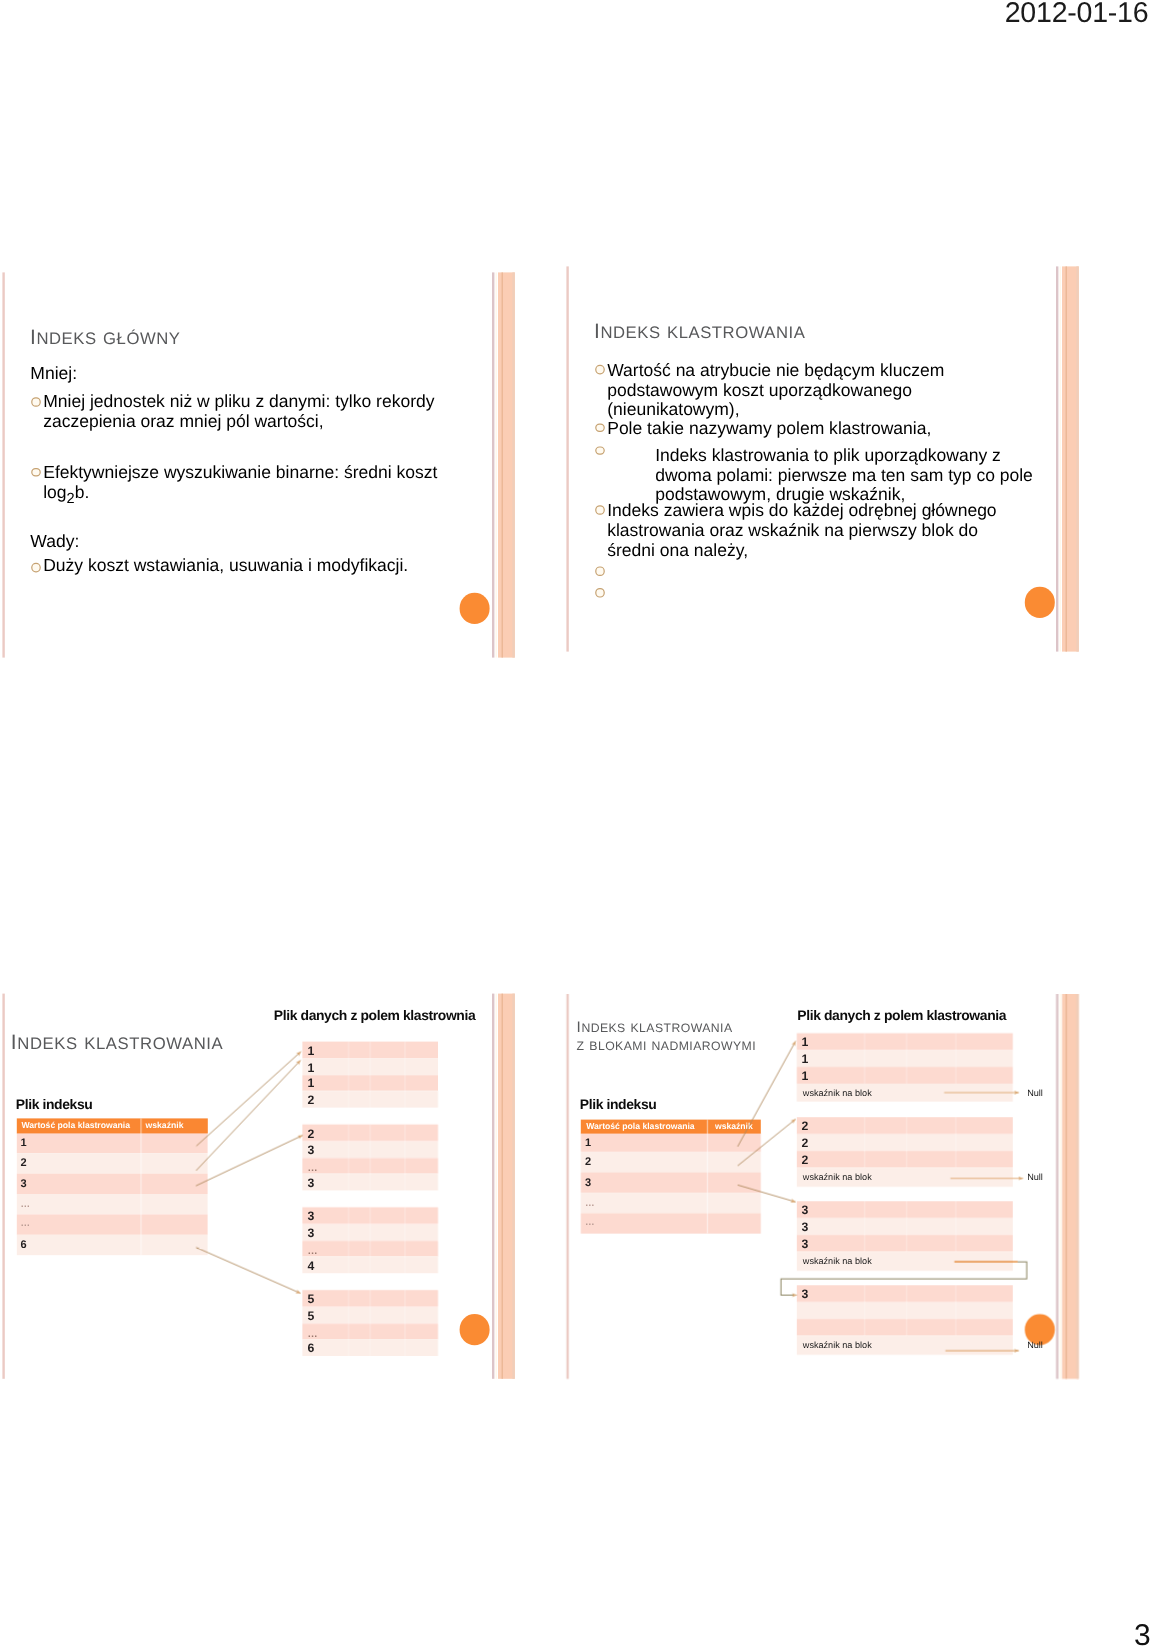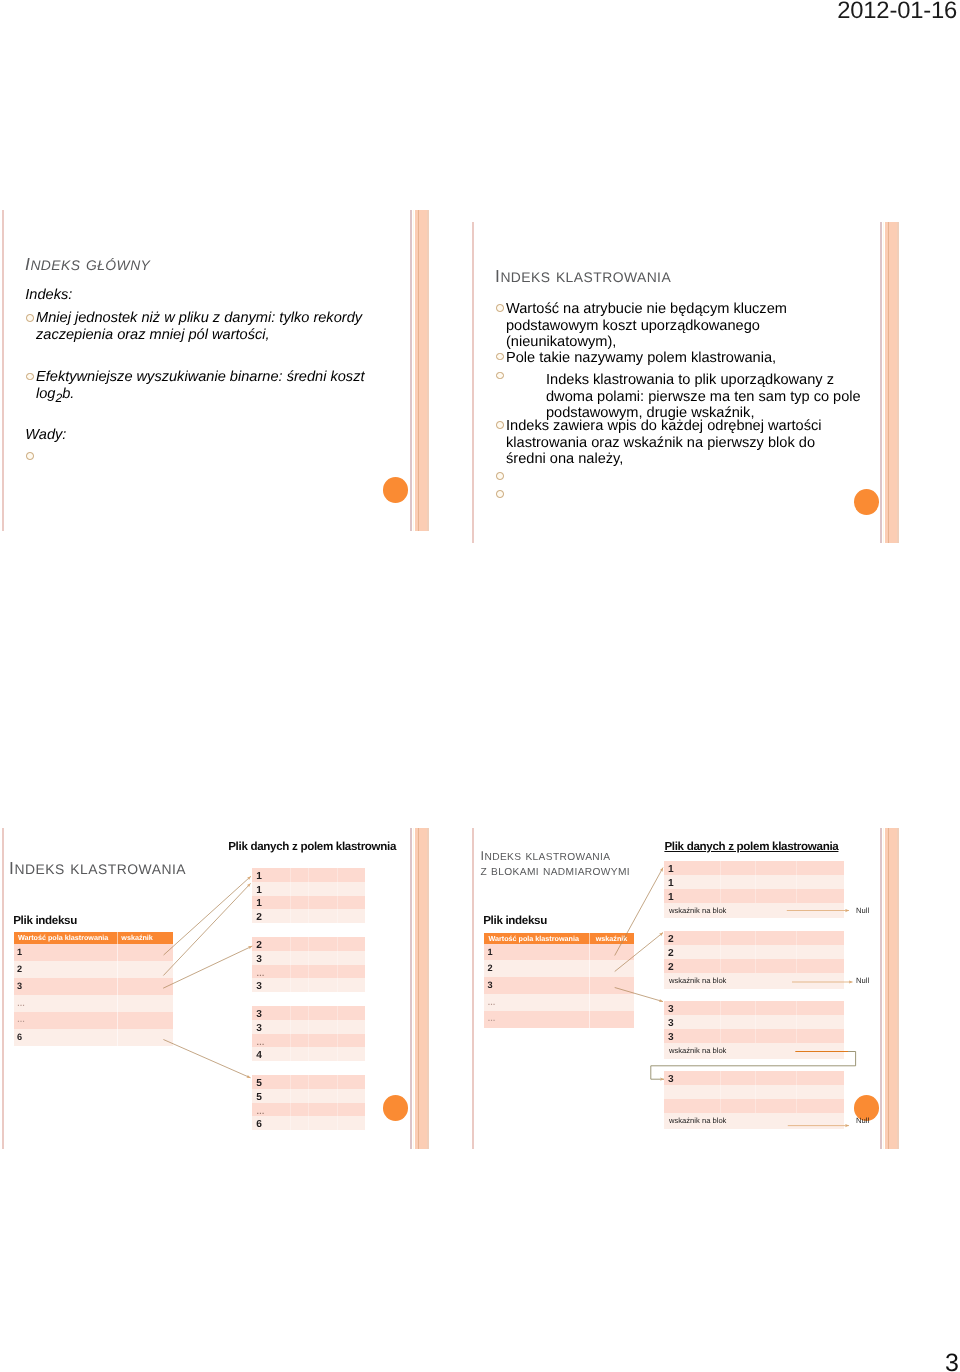--- a/index.html
+++ b/index.html
@@ -53,50 +53,51 @@
   .smtxt{position:absolute;color:#1a1a1a;font-size:7.6px;line-height:8px;
          white-space:nowrap;}
   svg.arrows{position:absolute;left:0;top:0;overflow:visible;}
 </style>
 </head>
 <body>
 
 <div class="abs" id="page-date">2012-01-16</div>
 <div class="abs" id="page-number">3</div>
 
-<div class="slide" id="s1" style="left:3px;top:210px;font-style:italic;">
+<div class="slide" id="s1" style="left:3px;top:227px;">
   <div class="leftrule"></div>
   <div class="deco">
     <div class="st" style="left:407.3px;width:1.8px;background:#dcc4c8;"></div>
     <div class="st" style="left:409.5px;width:1.9px;background:#fff8e8;"></div>
     <div class="st" style="left:411.8px;width:14px;background:#fbcdb4;"></div>
     <div class="st" style="left:414.5px;width:1px;background:#e8b391;"></div>
     <div class="st" style="left:424.2px;width:1.6px;background:#f0ceb9;"></div>
   </div>
   <div class="dot" style="left:379.5px;top:267px;width:25.5px;height:26px;"></div>
 
   <div class="sl-title" style="left:22px;top:45px;">I<span class="sc">NDEKS</span> <span class="sc">GŁÓWNY</span></div>
 
-  <div class="plain" style="left:22.3px;top:76.5px;">Indeks:</div>
+  <div class="plain" style="left:22.3px;top:76.5px;">Mniej:</div>
 
   <div class="bullet" style="left:23px;top:104px;"></div>
   <div class="body-txt" style="left:33px;top:100px;width:370px;">
     <span>Mniej jednostek niż w pliku z danymi: tylko rekordy</span><br>
     <span>zaczepienia oraz mniej pól wartości,</span>
   </div>
 
   <div class="bullet" style="left:23px;top:162.5px;"></div>
   <div class="body-txt" style="left:33px;top:159px;width:370px;">
     <span>Efektywniejsze wyszukiwanie binarne: średni koszt</span><br>
     <span class="logsub">log<sub>2</sub>b.</span>
   </div>
 
   <div class="plain" style="left:22.3px;top:217px;">Wady:</div>
 
   <div class="bullet" style="left:23px;top:242px;"></div>
+  <div class="body-txt" style="left:33px;top:237px;width:370px;">Duży koszt wstawiania, usuwania i modyfikacji.</div>
 </div>
 
 <div class="slide" id="s2" style="left:473px;top:222px;">
   <div class="leftrule"></div>
   <div class="deco">
     <div class="st" style="left:407.3px;width:1.8px;background:#dcc4c8;"></div>
     <div class="st" style="left:409.5px;width:1.9px;background:#fff8e8;"></div>
     <div class="st" style="left:411.8px;width:14px;background:#fbcdb4;"></div>
     <div class="st" style="left:414.5px;width:1px;background:#e8b391;"></div>
     <div class="st" style="left:424.2px;width:1.6px;background:#f0ceb9;"></div>
@@ -117,21 +118,21 @@
 
   <div class="bullet" style="left:23px;top:149.5px;"></div>
   <div class="body-txt" style="left:33px;top:150px;width:380px;margin-left:40px;">
     <span>Indeks klastrowania to plik uporządkowany z</span><br>
     <span>dwoma polami: pierwsze ma ten sam typ co pole</span><br>
     <span>podstawowym, drugie wskaźnik,</span>
   </div>
 
   <div class="bullet" style="left:23px;top:199px;"></div>
   <div class="body-txt" style="left:33px;top:196px;width:380px;">
-    <span>Indeks zawiera wpis do każdej odrębnej wartości</span><br>
+    <span>Indeks zawiera wpis do każdej odrębnej głównego</span><br>
     <span>klastrowania oraz wskaźnik na pierwszy blok do</span><br>
     <span>średni ona należy,</span>
   </div>
 
   <div class="bullet" style="left:23px;top:250px;"></div>
 
   <div class="bullet" style="left:23px;top:268px;"></div>
 </div>
 
 <div class="slide" id="s3" style="left:3px;top:828px;">
@@ -270,21 +271,21 @@
     <div class="st" style="left:411.8px;width:14px;background:#fbcdb4;"></div>
     <div class="st" style="left:414.5px;width:1px;background:#e8b391;"></div>
     <div class="st" style="left:424.2px;width:1.6px;background:#f0ceb9;"></div>
   </div>
   <div class="dot" style="left:380.5px;top:267px;width:25.5px;height:26px;"></div>
 
   <div class="sl-title tiny" style="left:7.5px;top:21.5px;">I<span class="sc">NDEKS</span> <span class="sc">KLASTROWANIA</span></div>
   <div class="sl-title tiny" style="left:7.5px;top:37.3px;"><span class="sc">Z</span> <span class="sc">BLOKAMI</span> <span class="sc">NADMIAROWYMI</span></div>
 
   <div class="lbl" style="left:10.2px;top:86.5px;">Plik indeksu</div>
-  <div class="lbl" style="left:191.4px;top:13px;text-decoration:underline;">Plik danych z polem klastrowania</div>
+  <div class="lbl" style="left:191.4px;top:13px;">Plik danych z polem klastrowania</div>
 
   <div class="tbl" id="s4-index" style="left:11.4px;top:104.5px;width:149.7px;">
       <div class="hdr" style="left:0;top:0;width:149.7px;height:11.1px;font-size:7.2px;line-height:11.1px;">
         <span style="left:4.1px;">Wartość pola klastrowania</span>
         <span style="left:111.4px;">wskaźnik</span>
       </div>
       <div class="row rowA" style="top:11.1px;height:16.8px;">
         <span class="cellv" style="left:3.2px;top:4px;font-size:9.2px;line-height:9.2px;">1</span>
       </div>
       <div class="row rowB" style="top:27.9px;height:16.8px;">

